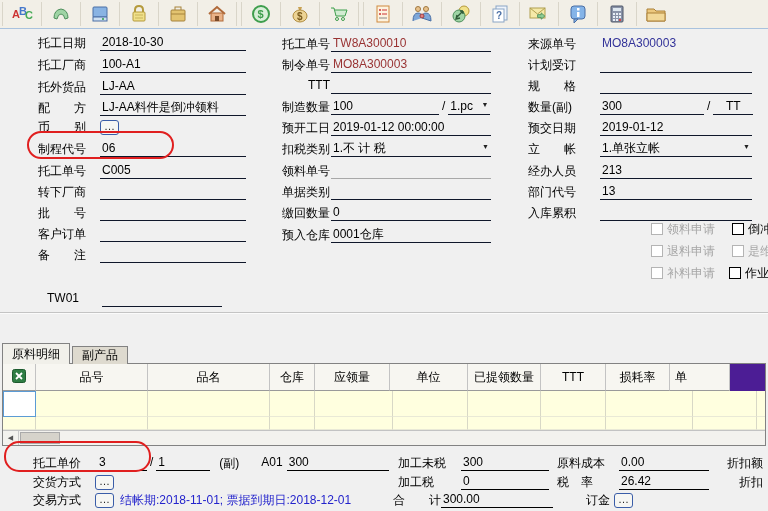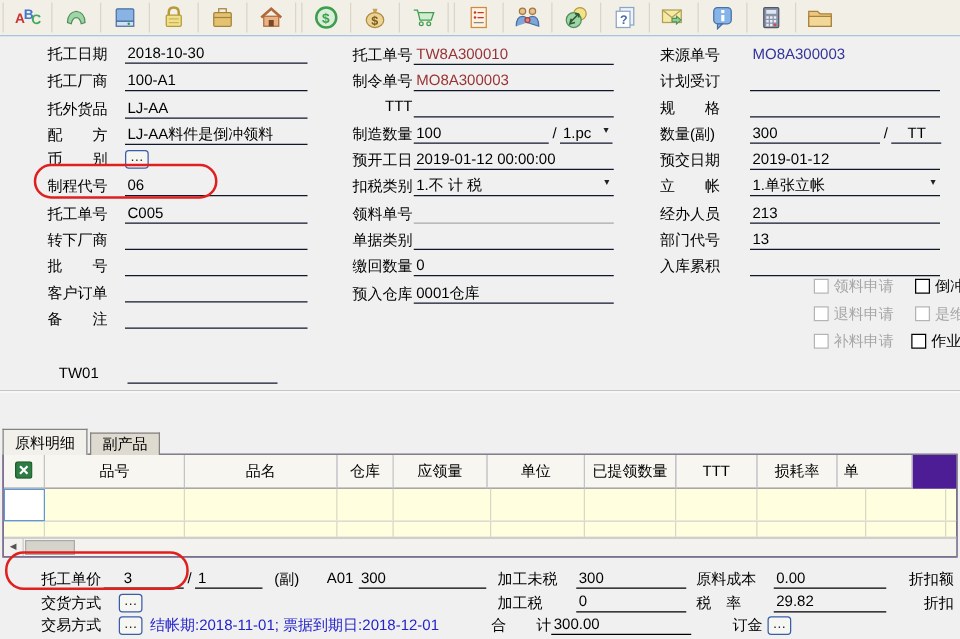--- a/index.html
+++ b/index.html
@@ -442,21 +442,21 @@
   <span class="f-lab">折扣额</span>
 </div>
 
 <div class="frow" style="left:33px;top:474px">
   <span class="f-lab" style="width:50px">交货方式</span><span class="dots" style="margin-left:12px">…</span>
 </div>
 <div class="frow" style="left:398px;top:474px">
   <span class="f-lab right" style="width:50px">加工税</span><span class="f-val" style="width:88px;margin-left:13px">0</span>
 </div>
 <div class="frow" style="left:557px;top:474px">
-  <span class="f-lab" style="width:50px">税　率</span><span class="f-val" style="width:90px;margin-left:12px">29.82</span>
+  <span class="f-lab" style="width:50px">税　率</span><span class="f-val" style="width:90px;margin-left:12px">26.42</span>
 </div>
 <div class="frow" style="left:739px;top:474px">
   <span class="f-lab">折扣</span>
 </div>
 
 <div class="frow" style="left:33px;top:492px">
   <span class="f-lab" style="width:50px">交易方式</span><span class="dots" style="margin-left:12px">…</span><span class="f-lab blue" style="margin-left:6px">结帐期:2018-11-01; 票据到期日:2018-12-01</span>
 </div>
 <div class="frow" style="left:393px;top:492px">
   <span class="f-lab" style="width:46px">合　　计</span><span class="f-val right" style="width:112px;margin-left:2px">300.00</span>

